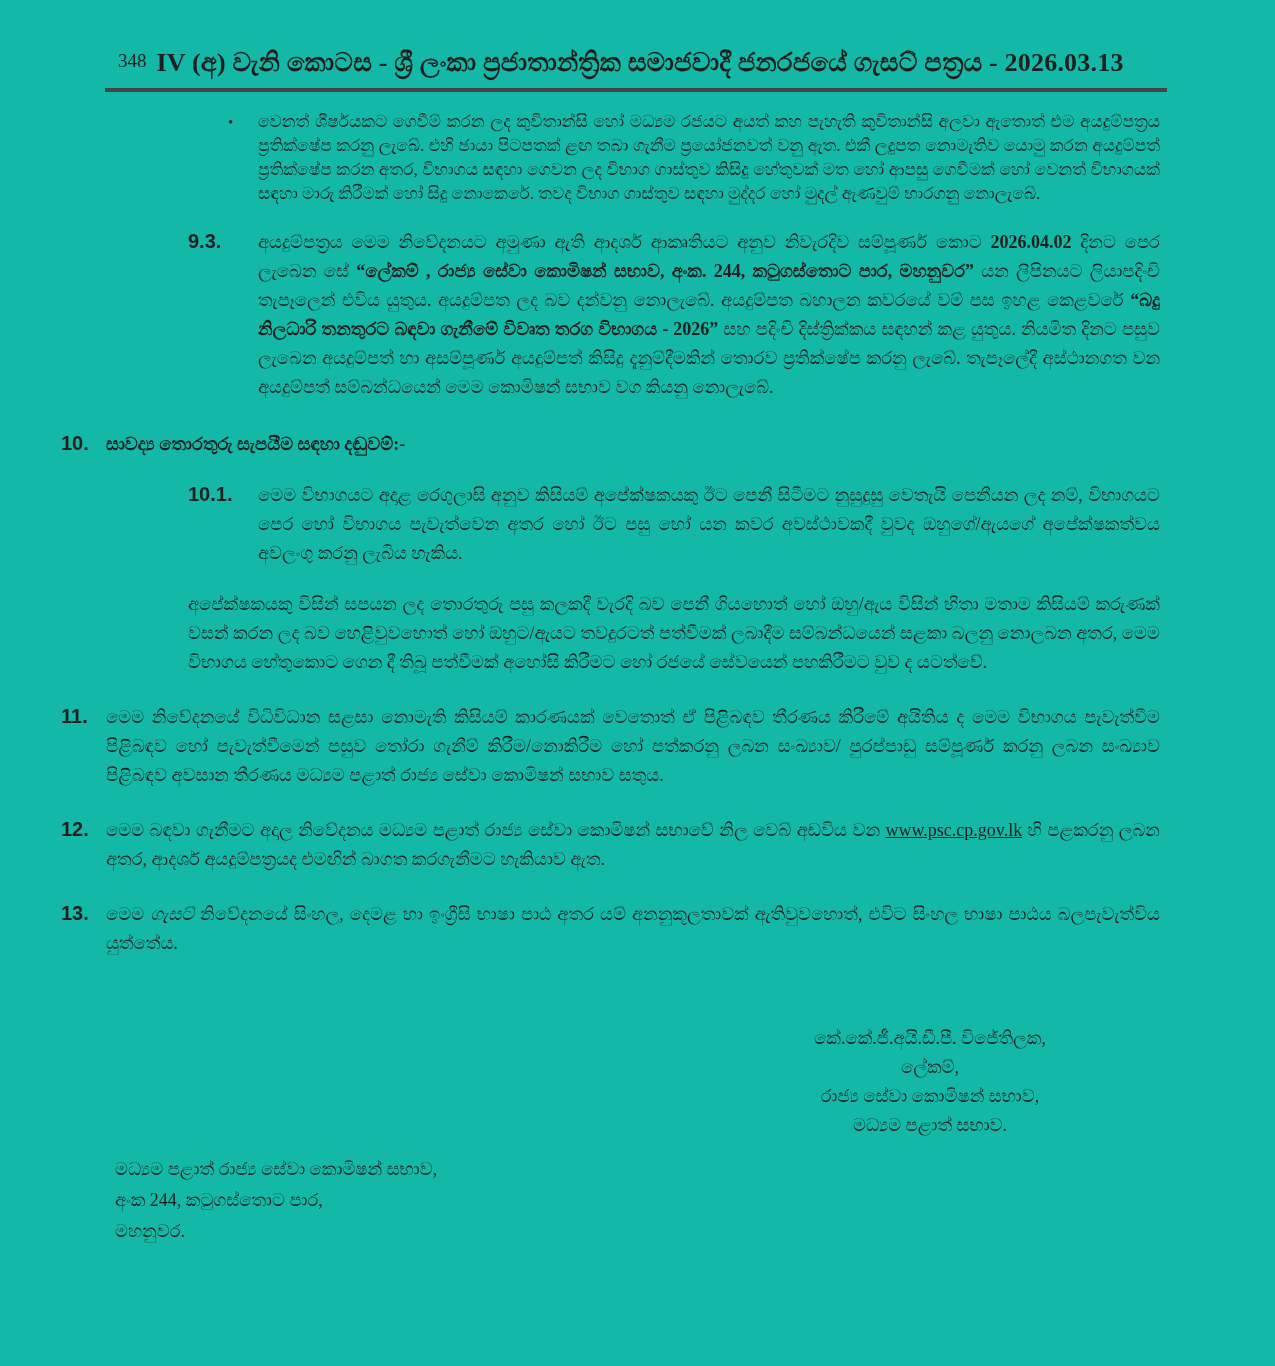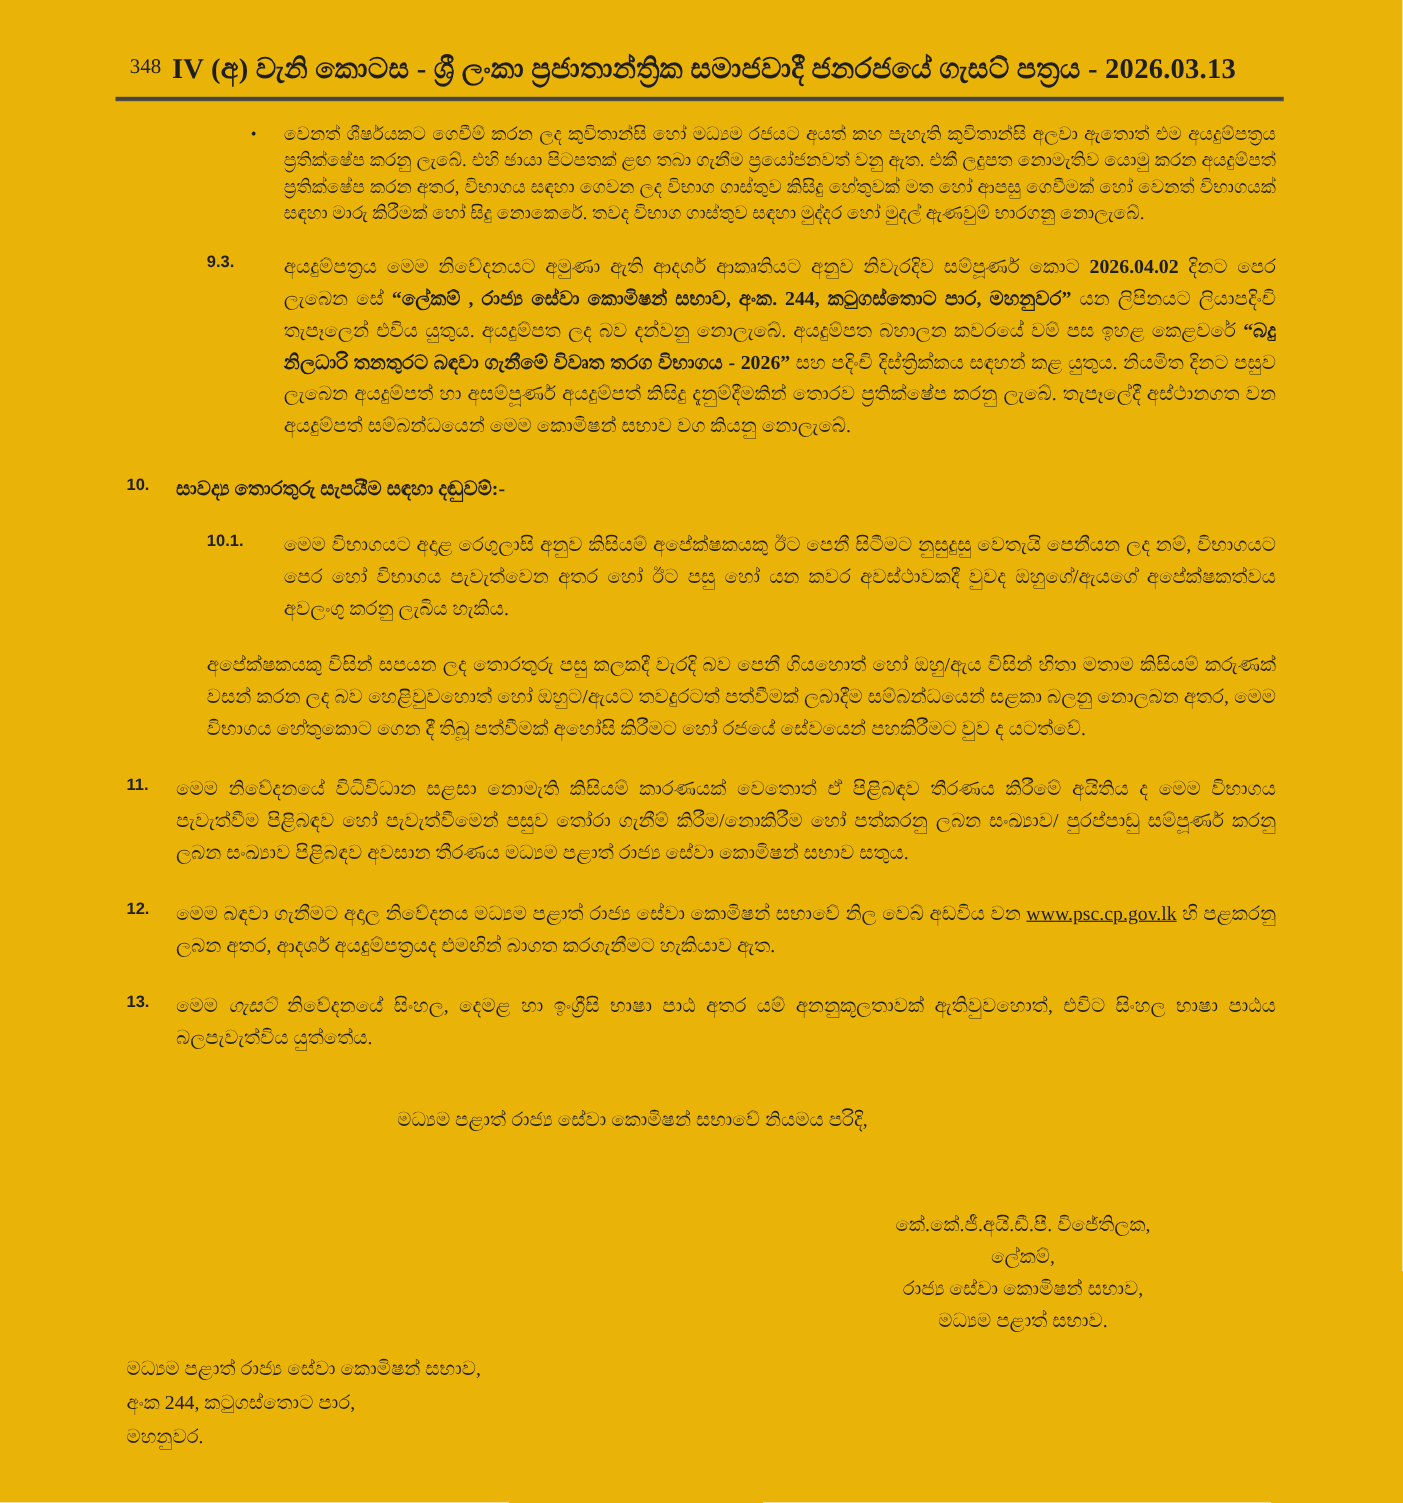--- a/index.html
+++ b/index.html
@@ -1,20 +1,20 @@
 <!DOCTYPE html>
 <html lang="si"><head>
 <meta charset="utf-8">
 <style>
   * { margin:0; padding:0; box-sizing:border-box; }
   html,body { background:#ffffff; }
   .page {
     position:relative;
     width:1275px; height:1366px;
-    background:#eab308;
+    background:#14b8a6;
     color:#1f1f1f;
     font-family:"Liberation Serif","DejaVu Serif",serif;
     font-size:18px;
     overflow:hidden;
   }
   .header { position:relative; margin:48px 110px 0 115px; height:30px; }
   .page-num { position:absolute; left:3px; top:2px; font-size:19px; }
   .header-title { text-align:center; font-weight:bold; font-size:26px; letter-spacing:0.2px; }
   .double-rule {
     margin:10px 108px 0 105px;
@@ -24,25 +24,25 @@
   }
   .bullet-para {
     position:relative;
     margin:18px 115px 0 258px;
     text-align:justify;
     line-height:24px;
     font-size:17px;
   }
   .bullet-marker { position:absolute; left:-30px; top:0; font-size:15px; }
   .item { display:flex; margin-top:22px; margin-right:115px; }
-  .item .num { font-weight:bold; flex:0 0 auto; font-family:"Liberation Sans","DejaVu Sans",sans-serif; font-size:15px; padding-top:2px; }
+  .item .num { font-weight:bold; flex:0 0 auto; font-family:"Liberation Sans","DejaVu Sans",sans-serif; font-size:20px; padding-top:2px; }
   .item .body { flex:1 1 auto; text-align:justify; line-height:29px; }
   .item.sub { margin-left:188px; }
   .item.sub .num { width:70px; }
-  .item.main { margin-left:115px; }
+  .item.main { margin-left:61px; }
   .item.main .num { width:45px; }
   .heading-text { font-weight:bold; }
   .b { font-weight:bold; }
   .i { font-style:italic; }
   .url { font-weight:normal; text-decoration:underline; cursor:pointer; }
   .order-line {
     margin-top:46px;
     margin-left:115px;
     width:920px;
     text-align:center;
@@ -105,21 +105,20 @@
   <div class="item main" style="margin-top:26px">
     <span class="num">12.</span>
     <div class="body"><span>මෙම බඳවා ගැනීමට අදාල නිවේදනය මධ්‍යම පළාත් රාජ්‍ය සේවා කොමිෂන් සභාවේ නිල වෙබ් අඩවිය වන </span><span class="url">www.psc.cp.gov.lk</span><span> හි පළකරනු ලබන අතර, ආදර්ශ අයදුම්පත්‍රයද එමඟින් බාගත කරගැනීමට හැකියාව ඇත.</span></div>
   </div>
 
   <div class="item main" style="margin-top:26px">
     <span class="num">13.</span>
     <div class="body"><span>මෙම </span><span class="i">ගැසට්</span><span> නිවේදනයේ සිංහල, දෙමළ හා ඉංග්‍රීසි භාෂා පාඨ අතර යම් අනනුකූලතාවක් ඇතිවුවහොත්, එවිට සිංහල භාෂා පාඨය බලපැවැත්විය යුත්තේය.</span></div>
   </div>
 
-  <div class="order-line">මධ්‍යම පළාත් රාජ්‍ය සේවා කොමිෂන් සභාවේ නියමය පරිදි,</div>
 
   <div class="signature-block">
     <div>කේ.කේ.ජී.අයි.ඩී.පී. විජේතිලක,</div>
     <div>ලේකම්,</div>
     <div>රාජ්‍ය සේවා කොමිෂන් සභාව,</div>
     <div>මධ්‍යම පළාත් සභාව.</div>
   </div>
 
   <div class="issued-block">
     <div>මධ්‍යම පළාත් රාජ්‍ය සේවා කොමිෂන් සභාව,</div>

